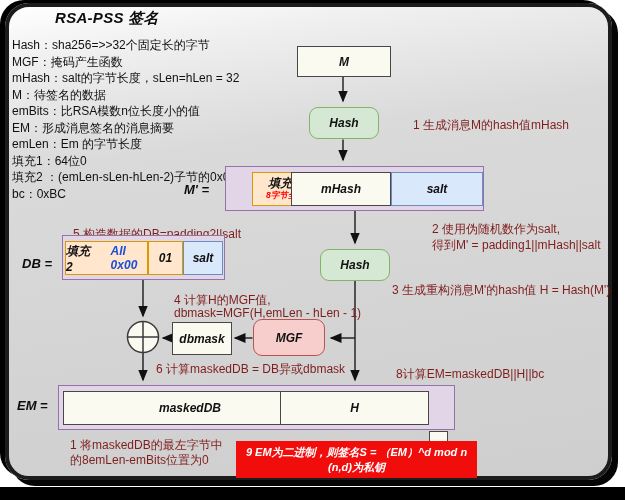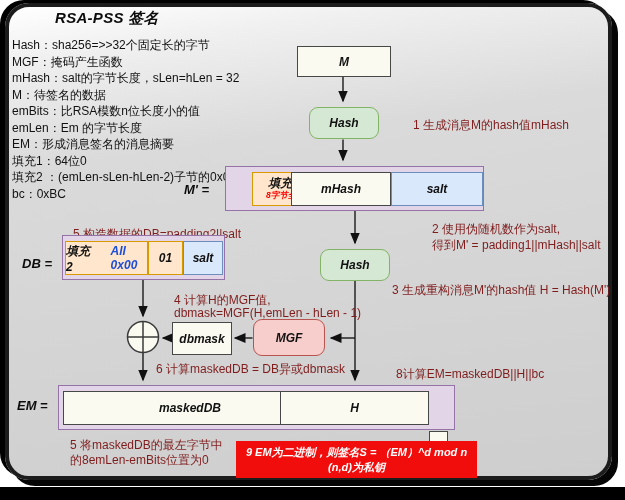--- a/index.html
+++ b/index.html
@@ -43,22 +43,22 @@
   <div class="bottom-bar"></div>
 
   <div class="title">RSA-PSS 签名</div>
 
   <div class="defs">
     <div><b>Hash：</b><span>sha256=&gt;&gt;32个固定长的字节</span></div>
     <div><b>MGF：</b><span>掩码产生函数</span></div>
     <div><b>mHash：</b><span>salt的字节长度，sLen=hLen = 32</span></div>
     <div><b>M：</b><span>待签名的数据</span></div>
     <div><b>emBits：</b><span>比RSA模数n位长度小的值</span></div>
+    <div><b>EM：</b><span>形成消息签名的消息摘要</span></div>
     <div><b>emLen：</b><span>Em 的字节长度</span></div>
-    <div><b>EM：</b><span>形成消息签名的消息摘要</span></div>
     <div><b>填充1：</b><span>64位0</span></div>
     <div><b>填充2 ：</b><span>(emLen-sLen-hLen-2)子节的0x00,+01</span></div>
     <div><b>bc：</b><span>0xBC</span></div>
   </div>
 
   <svg class="overlay" width="625" height="500" viewBox="0 0 625 500">
     <defs>
       <marker id="arr" markerWidth="9" markerHeight="7" refX="7.5" refY="3.5" orient="auto">
         <path d="M0,0 L8.5,3.5 L0,7 z" fill="#111"></path>
       </marker>
@@ -122,20 +122,20 @@
   <div class="note" style="left:156px;top:361px;">6 计算maskedDB = DB异或dbmask</div>
   <div class="note" style="left:396px;top:366px;">8计算EM=maskedDB||H||bc</div>
 
   <div class="lbl" style="left:17px;top:398px;">EM =</div>
   <div class="pcontainer" style="left:58px;top:385px;width:397px;height:45px;">
     <div class="cell cream2" style="left:4px;width:254px;">maskedDB</div>
     <div class="cell cream2" style="left:221px;width:149px;">H</div>
     <div class="cell cream2" style="left:370px;width:19px;margin-top:40px;">bc</div>
   </div>
 
-  <div class="note" style="left:70px;top:437px;">5 将maskedDB的最左字节中</div>
+  <div class="note" style="left:70px;top:437px;">1 将maskedDB的最左字节中</div>
   <div class="note" style="left:70px;top:452px;">的8emLen-emBits位置为0</div>
 
   <div class="red-box">
     <div>9 EM为二进制，则签名S = （EM）^d mod n</div>
     <div>(n,d)为私钥</div>
   </div>
 </div>
 
 </body></html>

